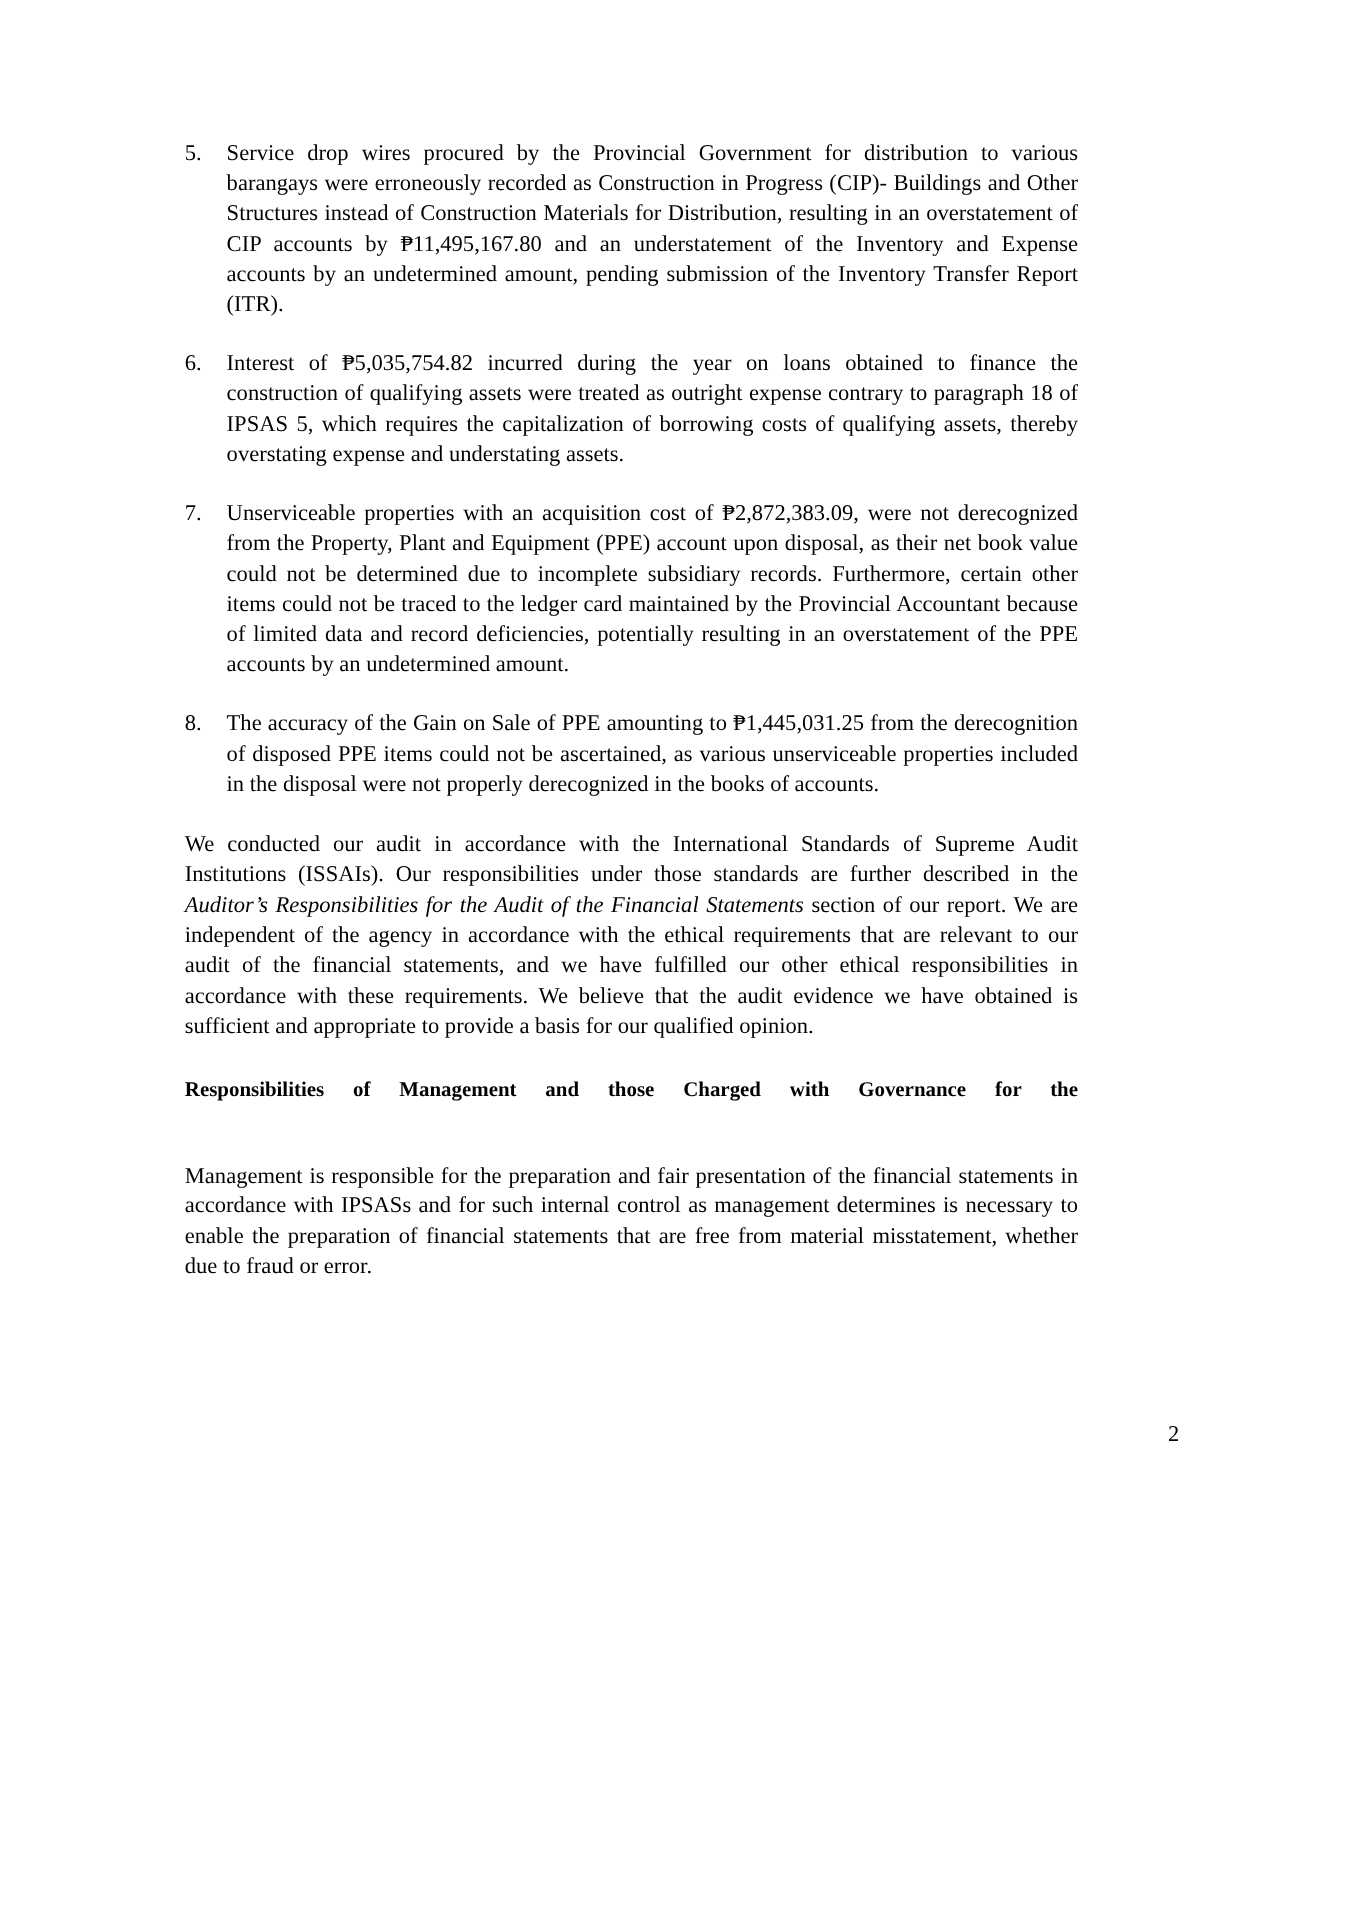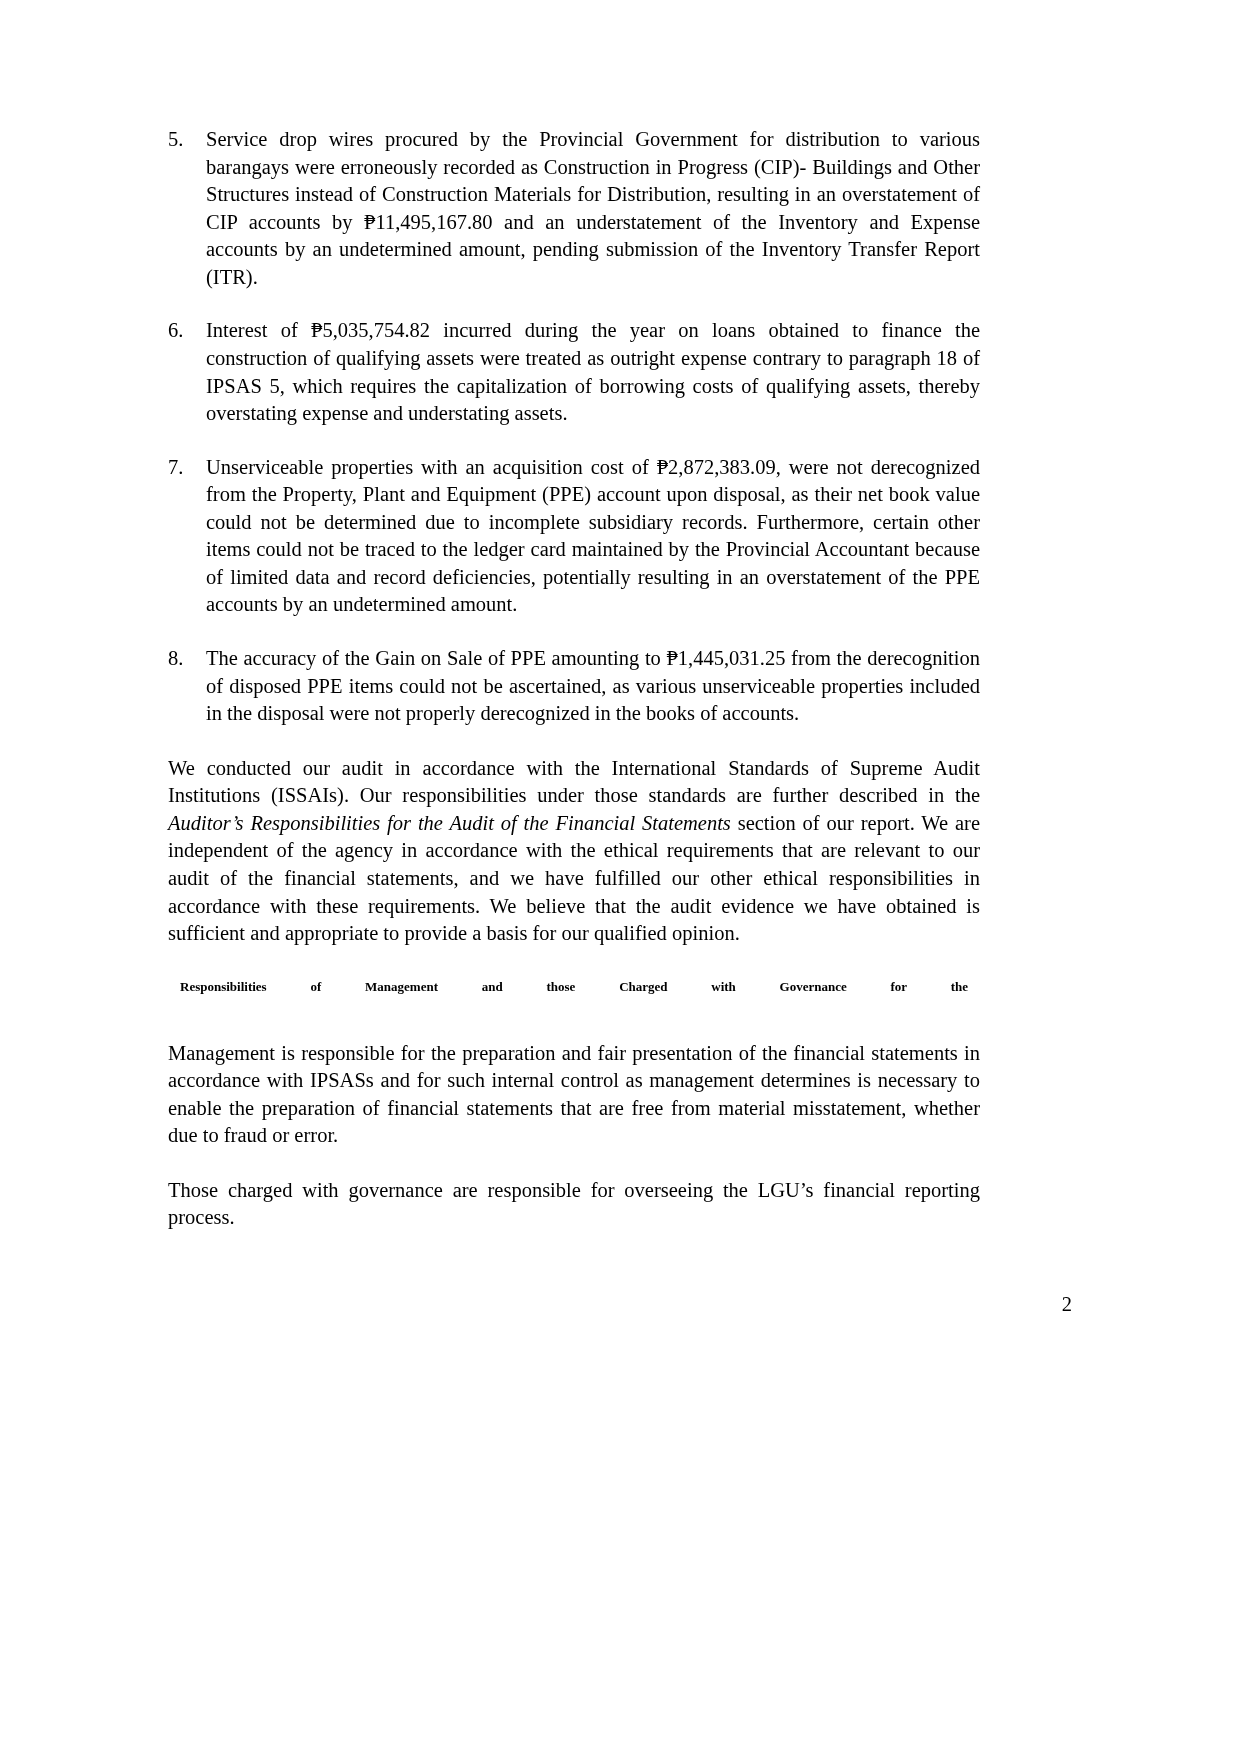--- a/index.html
+++ b/index.html
@@ -54,26 +54,26 @@
   .para {
     font-size: 20.5px;
     line-height: 1.345;
     text-align: justify;
     text-justify: inter-word;
     margin: 0;
   }
   .para-gap-top { margin-top: 27px; }
 
   .section-heading {
-    font-size: 13px;
+    font-size: 19px;
     line-height: 1.345;
     font-weight: bold;
     text-align: justify;
     text-justify: inter-word;
-    margin: 12px;
+    margin: 0;
     margin-top: 30px;
   }
   
   .section-heading .head-line1 {
     display: block;
     text-align: justify;
     text-justify: inter-word;
   }
   .section-heading .head-line1::after {
     content: "";
@@ -128,19 +128,18 @@
     </ol>
 
     <p class="para para-gap-top"><span>We conducted our audit in accordance with the International Standards of Supreme Audit Institutions (ISSAIs). Our responsibilities under those standards are further described in the </span><span class="italic">Auditor’s Responsibilities for the Audit of the Financial Statements</span><span> section of our report. We are independent of the agency in accordance with the ethical requirements that are relevant to our audit of the financial statements, and we have fulfilled our other ethical responsibilities in accordance with these requirements. We believe that the audit evidence we have obtained is sufficient and appropriate to provide a basis for our qualified opinion.</span></p>
 
     <h2 class="section-heading">
         <span class="head-line1">Responsibilities of Management and those Charged with Governance for the</span>
       </h2>
 
     <p class="para para-gap-top">Management is responsible for the preparation and fair presentation of the financial statements in accordance with IPSASs and for such internal control as management determines is necessary to enable the preparation of financial statements that are free from material misstatement, whether due to fraud or error.</p>
 
-    <p class="para para-gap-top">Those charged with governance are responsible for overseeing the LGU’s financial reporting process.</p>
 
   </div>
 
   <div class="page-number">2</div>
 
 </div>
 
 </body></html>

